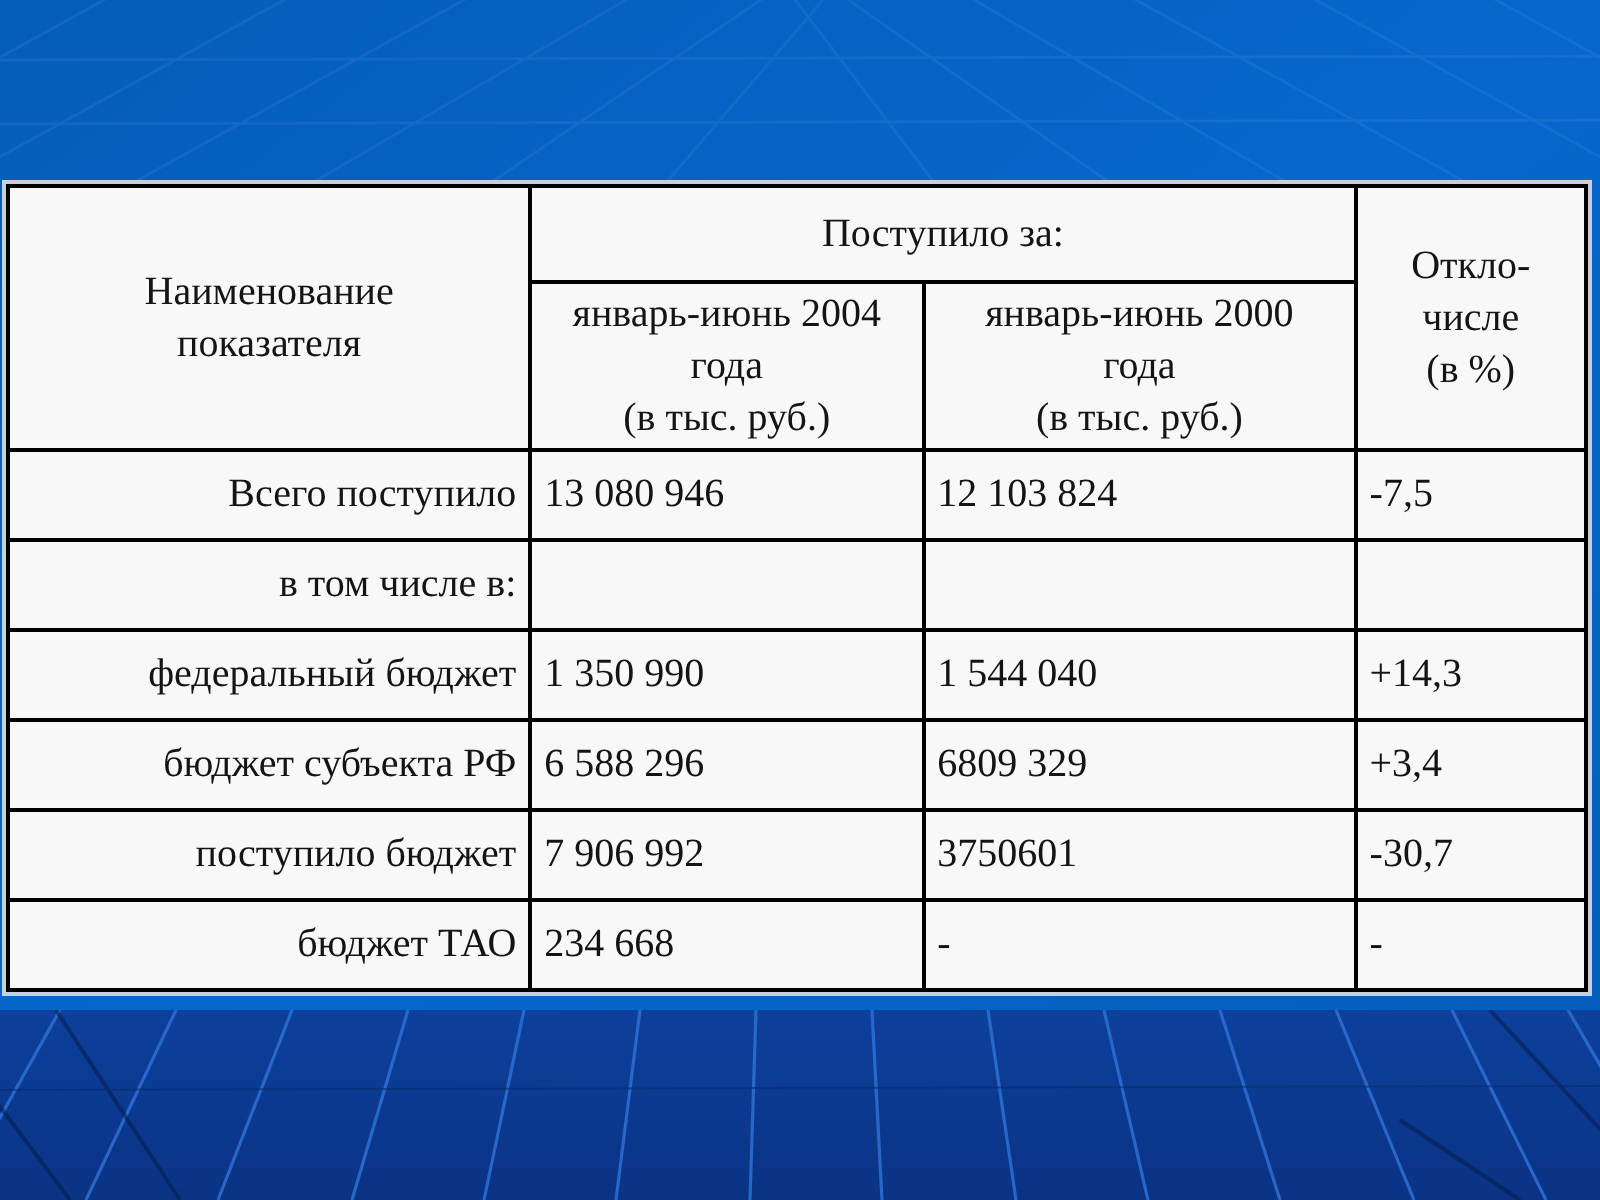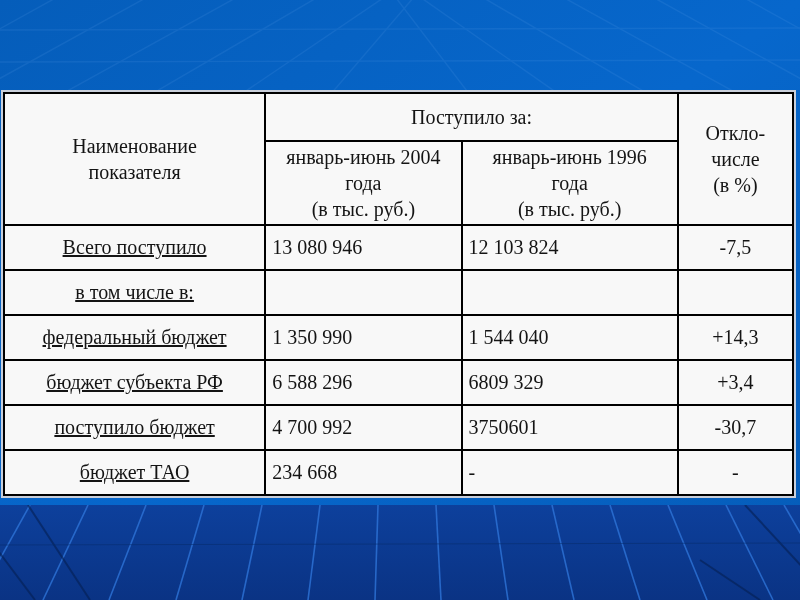--- a/index.html
+++ b/index.html
@@ -21,23 +21,23 @@
     font-weight:normal;
     font-size:20px;
     vertical-align:middle;
     padding:2px 6px;
     overflow:hidden;
   }
   th{white-space:pre-line;text-align:center;line-height:1.3;}
   tr.hdr-top{height:48px;}
   tr.hdr-sub{height:82px;margin-top:41px;}
   tr.data-row{height:45px;}
-  td.cell-name{text-align:center;padding-left:8px;text-decoration:underline;}
+  td.cell-name{text-align:right;padding-left:8px;}
   td.cell-num{}
-  td.cell-dev{text-align:center;margin-left:13px;}
+  td.cell-dev{margin-left:13px;}
   col.c-name{width:33.1%;}
   col.c-2004{width:24.9%;}
   col.c-2005{width:27.4%;}
   col.c-dev{width:14.6%;}
 </style>
 </head>
 <body>
 
 <div class="slide">
 
@@ -122,21 +122,21 @@
 показателя</th>
           <th colspan="2">Поступило за:</th>
           <th rowspan="2">Откло-
 числе
 (в %)</th>
         </tr>
         <tr class="hdr-sub">
           <th>январь-июнь 2004
 года
 (в тыс. руб.)</th>
-          <th>январь-июнь 1996
+          <th>январь-июнь 2000
 года
 (в тыс. руб.)</th>
         </tr>
 
         <tr class="data-row">
           <td class="cell-name">Всего поступило</td>
           <td class="cell-num">13 080 946</td>
           <td class="cell-num">12 103 824</td>
           <td class="cell-dev">-7,5</td>
         </tr>
@@ -153,21 +153,21 @@
           <td class="cell-dev">+14,3</td>
         </tr>
         <tr class="data-row">
           <td class="cell-name">бюджет субъекта РФ</td>
           <td class="cell-num">6 588 296</td>
           <td class="cell-num">6809 329</td>
           <td class="cell-dev">+3,4</td>
         </tr>
         <tr class="data-row">
           <td class="cell-name">поступило бюджет</td>
-          <td class="cell-num">4 700 992</td>
+          <td class="cell-num">7 906 992</td>
           <td class="cell-num">3750601</td>
           <td class="cell-dev">-30,7</td>
         </tr>
         <tr class="data-row">
           <td class="cell-name">бюджет ТАО</td>
           <td class="cell-num">234 668</td>
           <td class="cell-num">-</td>
           <td class="cell-dev">-</td>
         </tr>
       </tbody>

